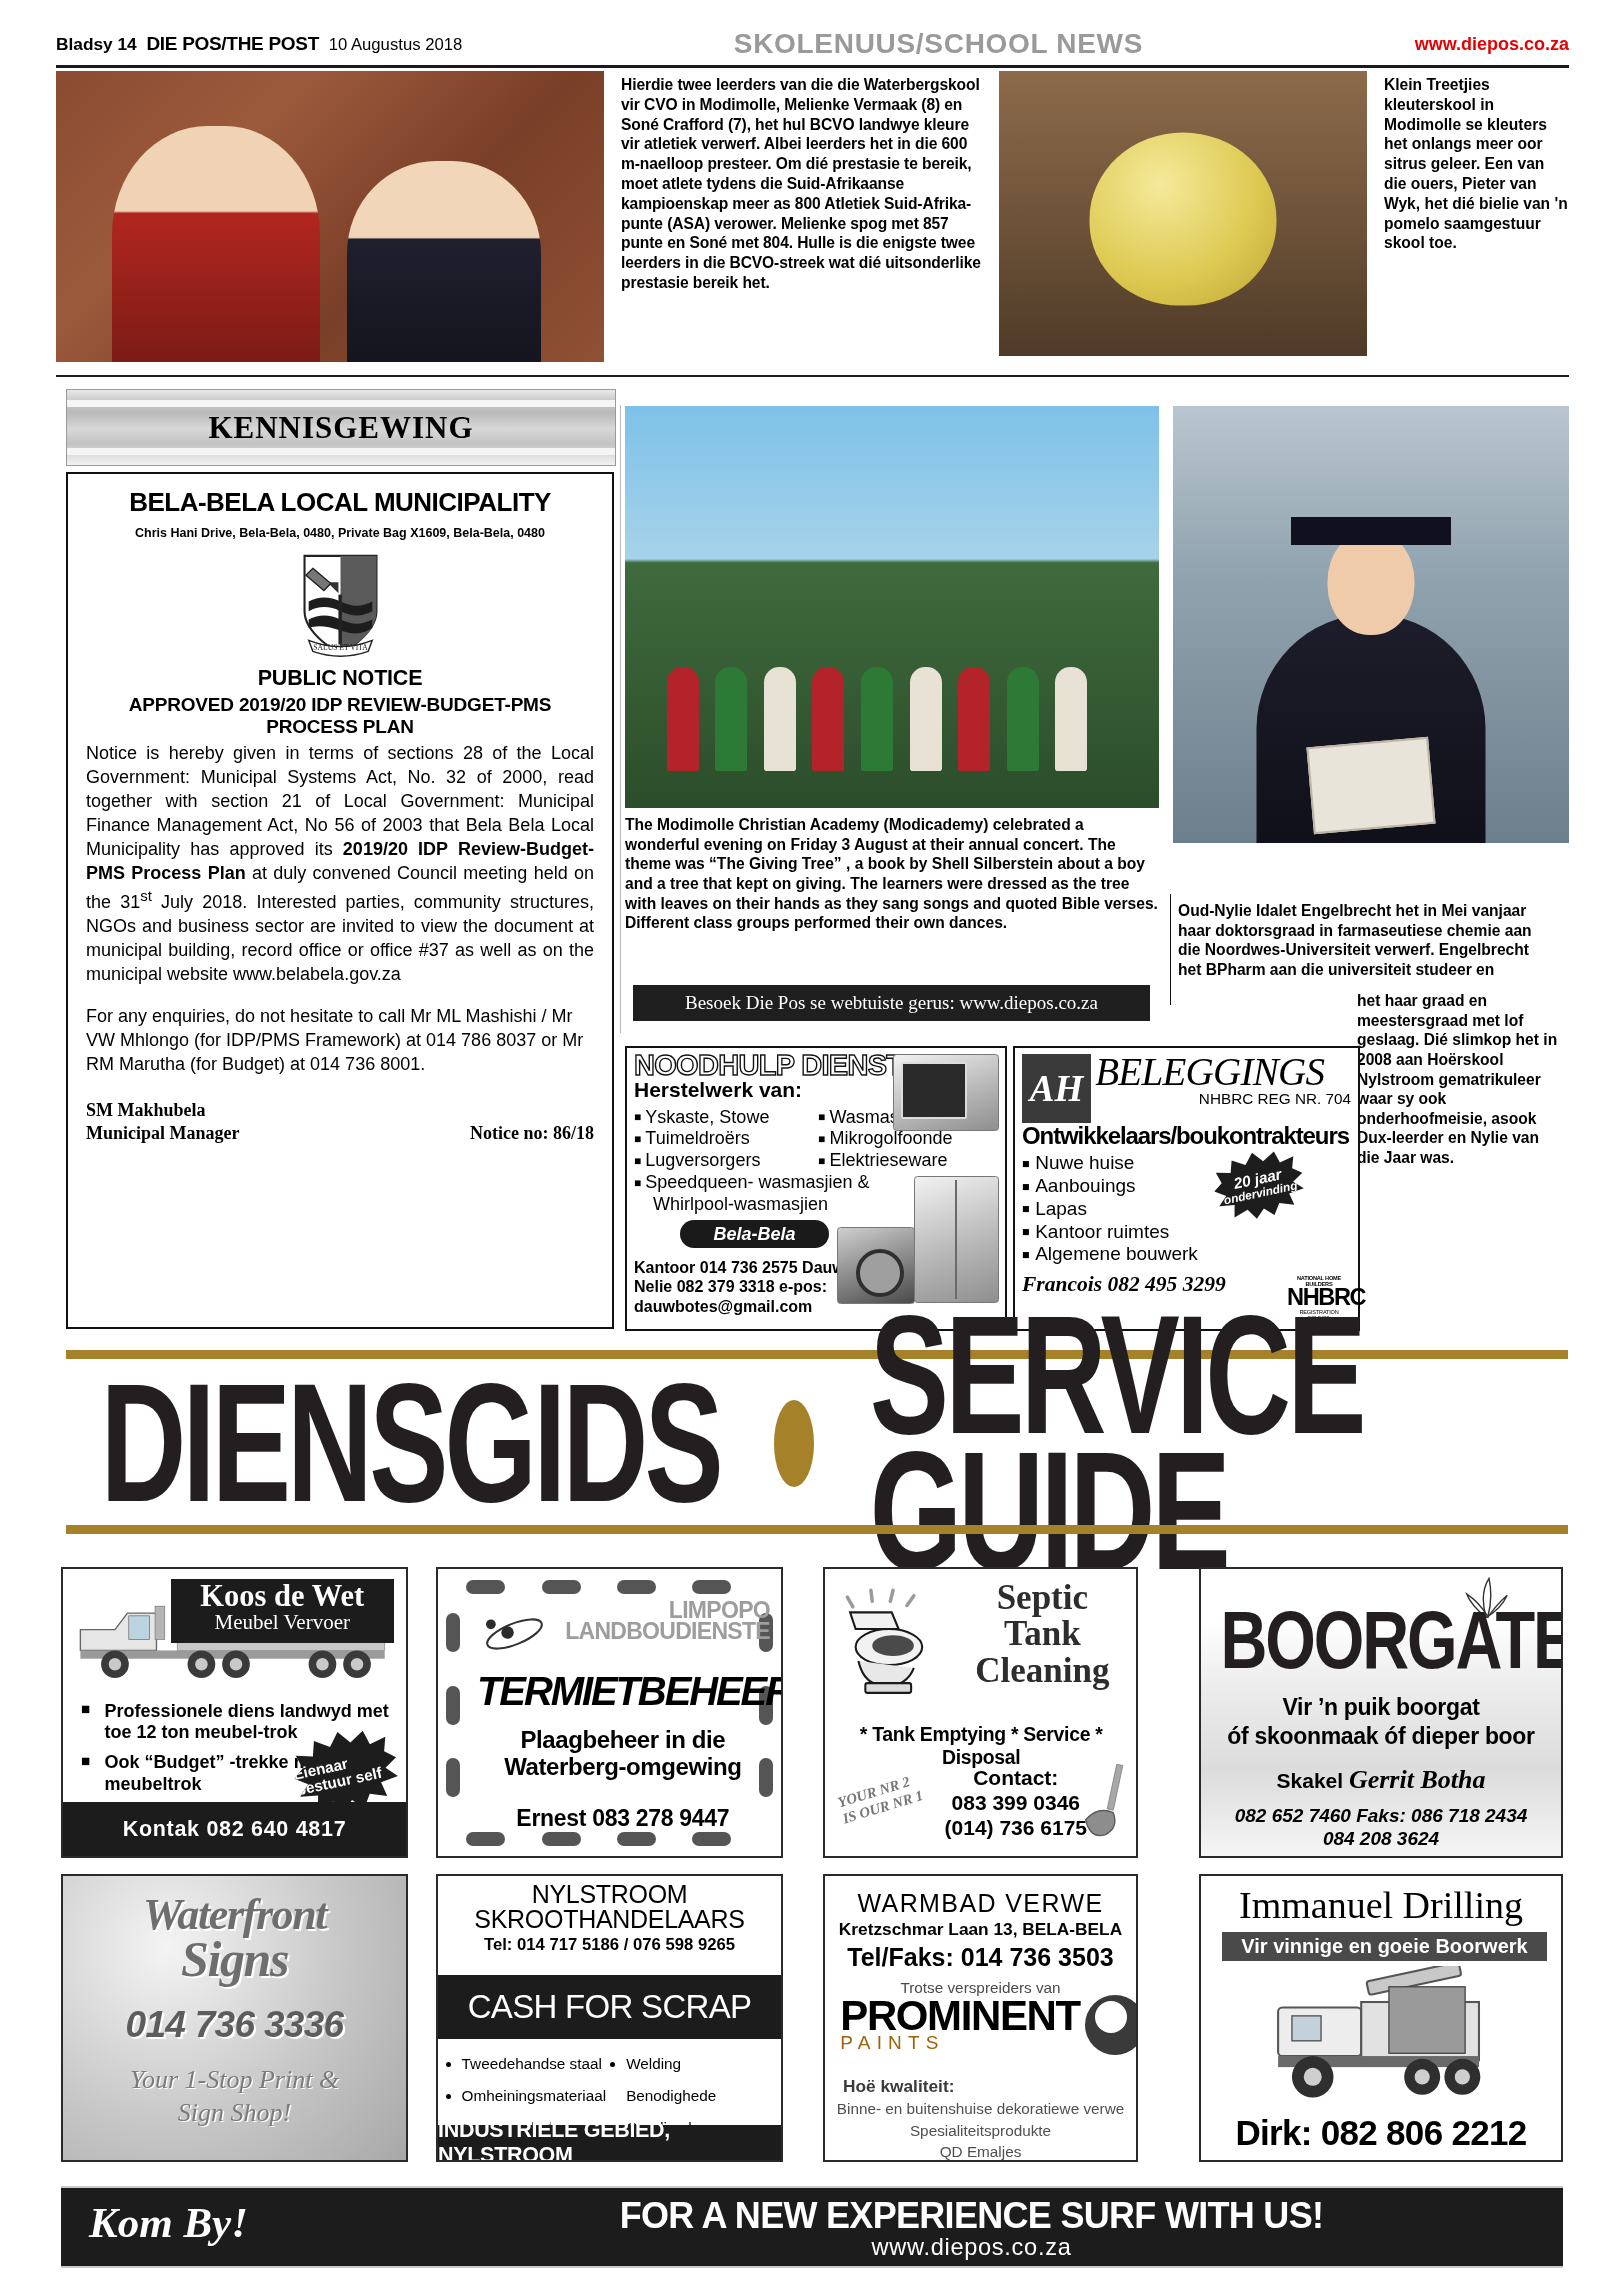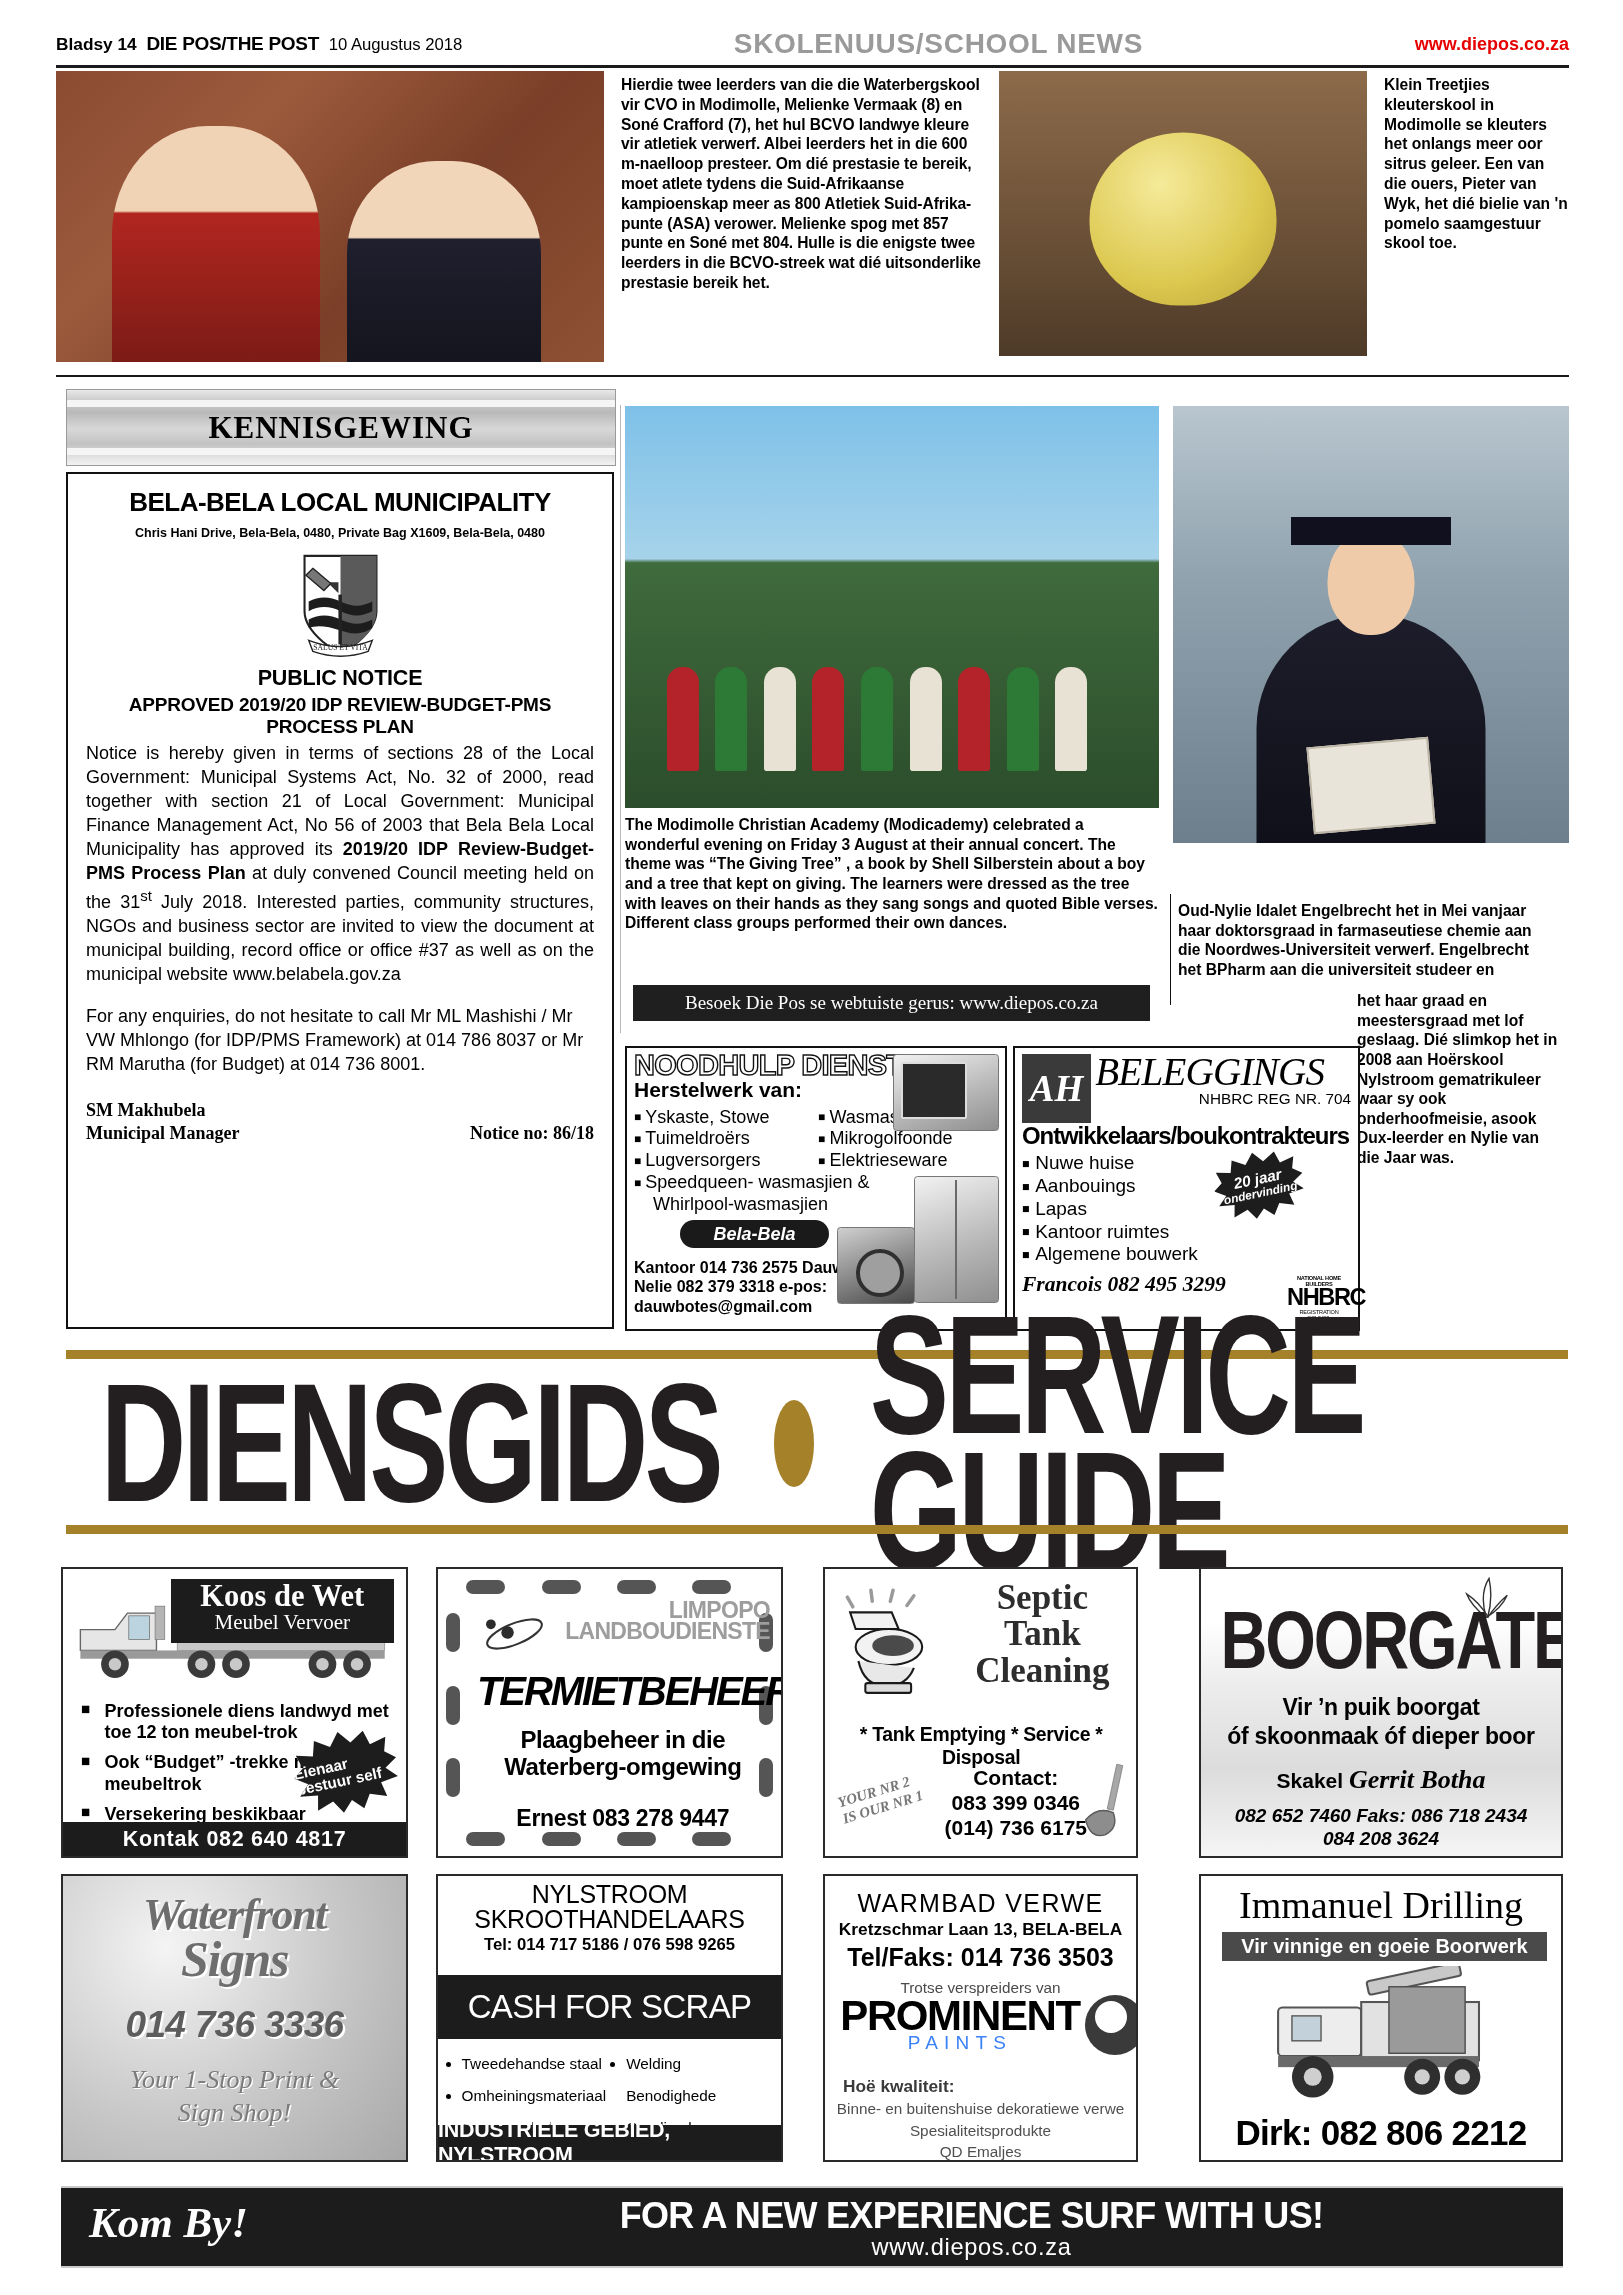--- a/index.html
+++ b/index.html
@@ -124,21 +124,21 @@
   .c4{left:1199px;width:364px;}
 
   
   .kdw-banner{position:absolute;left:108px;top:9.7px;right:12.5px;height:64px;background:#1c1c1c;color:#fff;text-align:center;}
   .kdw-banner .n{font-family:"Liberation Serif",serif;font-size:30.5px;font-weight:bold;line-height:1;margin-top:2.8px;}
   .kdw-banner .s{font-family:"Liberation Serif",serif;font-size:21px;line-height:1;}
   .truck{position:absolute;left:9.7px;top:33px;width:326px;height:83px;}
   .kdw-list{position:absolute;left:18px;top:132px;right:9.7px;font-size:18px;font-weight:bold;line-height:1.18;}
   .kdw-list .li{margin-bottom:9px;padding-left:23.6px;position:relative;}
   .kdw-list .li:before{content:"\25A0";position:absolute;left:0;top:-0.7px;font-size:15.3px;}
-  .kdw-foot{position:absolute;left:0;right:0;bottom:0;height:34px;background:#1c1c1c;color:#fff;
+  .kdw-foot{position:absolute;left:0;right:0;bottom:0;height:54px;background:#1c1c1c;color:#fff;
             display:flex;align-items:center;justify-content:center;font-size:21.5px;font-weight:bold;letter-spacing:0.7px;}
   .star2{position:absolute;right:8.3px;bottom:43px;width:104px;height:82px;background:#1d1d1d;color:#fff;
          clip-path:polygon(50% 0,60% 16%,74% 5%,78% 23%,94% 18%,90% 35%,100% 45%,88% 55%,98% 68%,81% 71%,84% 89%,68% 82%,60% 98%,50% 85%,40% 98%,32% 82%,16% 89%,19% 71%,2% 68%,12% 55%,0 45%,10% 35%,6% 18%,22% 23%,26% 5%,40% 16%);
          display:flex;flex-direction:column;align-items:center;justify-content:center;transform:rotate(-12deg);
          font-size:15.3px;font-weight:bold;line-height:1.05;}
 
   
   .ant{position:absolute;width:39px;height:14px;background:#555;border-radius:7px;}
   .ant.v{width:14px;height:39px;}
   .lm-logo{position:absolute;left:89px;top:30.5px;right:11px;text-align:right;}
@@ -196,21 +196,21 @@
   .ns-foot{position:absolute;left:0;right:0;bottom:0;height:35px;background:#1c1c1c;color:#fff;
            display:flex;align-items:center;justify-content:center;font-size:21.5px;font-weight:bold;letter-spacing:-0.3px;}
 
   
   .wv-1{position:absolute;left:7px;right:7px;top:12.5px;text-align:center;font-size:25px;letter-spacing:1.4px;}
   .wv-2{position:absolute;left:7px;right:7px;top:43px;text-align:center;font-size:17.3px;font-weight:bold;}
   .wv-3{position:absolute;left:7px;right:7px;top:67px;text-align:center;font-size:25px;font-weight:bold;}
   .wv-4{position:absolute;left:7px;right:7px;top:103px;text-align:center;font-size:15.3px;color:#4a4a4a;}
   .wv-prom{position:absolute;left:15.3px;top:119px;right:9.7px;display:flex;align-items:center;}
   .wv-prom .pn{font-size:42px;font-weight:bold;letter-spacing:-1.4px;line-height:.9;}
-  .wv-prom .pp{font-size:19px;color:#3b82f6;letter-spacing:6.2px;text-align:center;margin-top:-2.8px;}
+  .wv-prom .pp{font-size:19px;color:#a16207;letter-spacing:6.2px;text-align:left;margin-top:-2.8px;}
   .yinyang{width:60px;height:60px;border-radius:50%;background:#3a3a3a;position:relative;flex:0 0 auto;margin-left:5.6px;}
   .yinyang:after{content:"";position:absolute;left:9.7px;top:5.6px;width:32px;height:32px;border-radius:50%;background:#fff;}
   .wv-hk{position:absolute;left:18px;top:200px;font-size:17.3px;font-weight:bold;color:#3a3a3a;}
   .wv-lines{position:absolute;left:9.7px;right:9.7px;top:222px;text-align:center;font-size:15.3px;color:#4f4f4f;line-height:1.42;}
 
   
   .im-1{position:absolute;left:9.7px;right:9.7px;top:9.7px;text-align:center;font-family:"Liberation Serif",serif;font-size:38px;line-height:1;}
   .im-band{position:absolute;left:21px;right:14px;top:56px;height:29px;background:#4a4a4a;color:#fff;
            display:flex;align-items:center;justify-content:center;font-size:20px;font-weight:bold;}
   .rig{position:absolute;left:49px;top:90px;width:264px;height:142px;}

